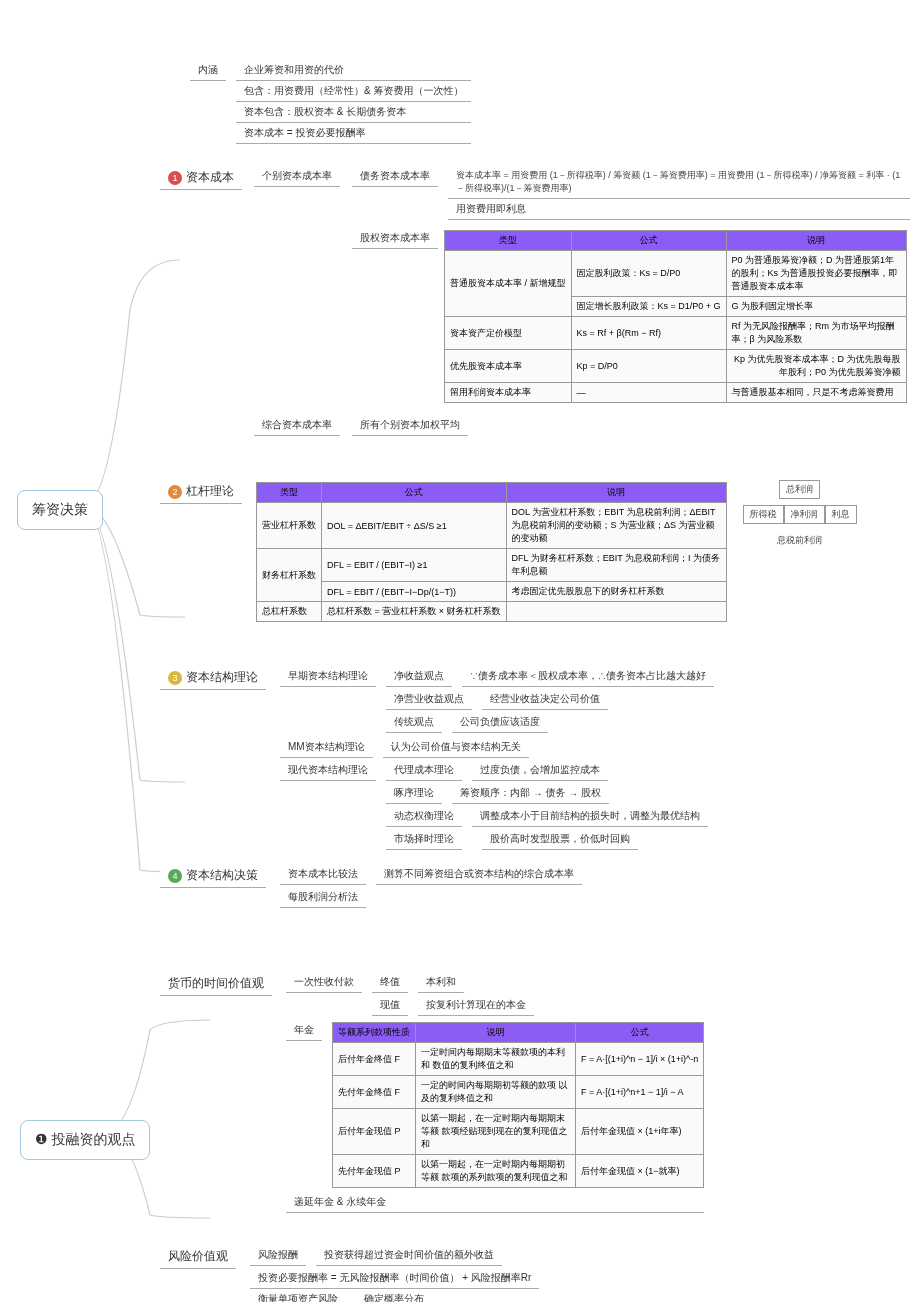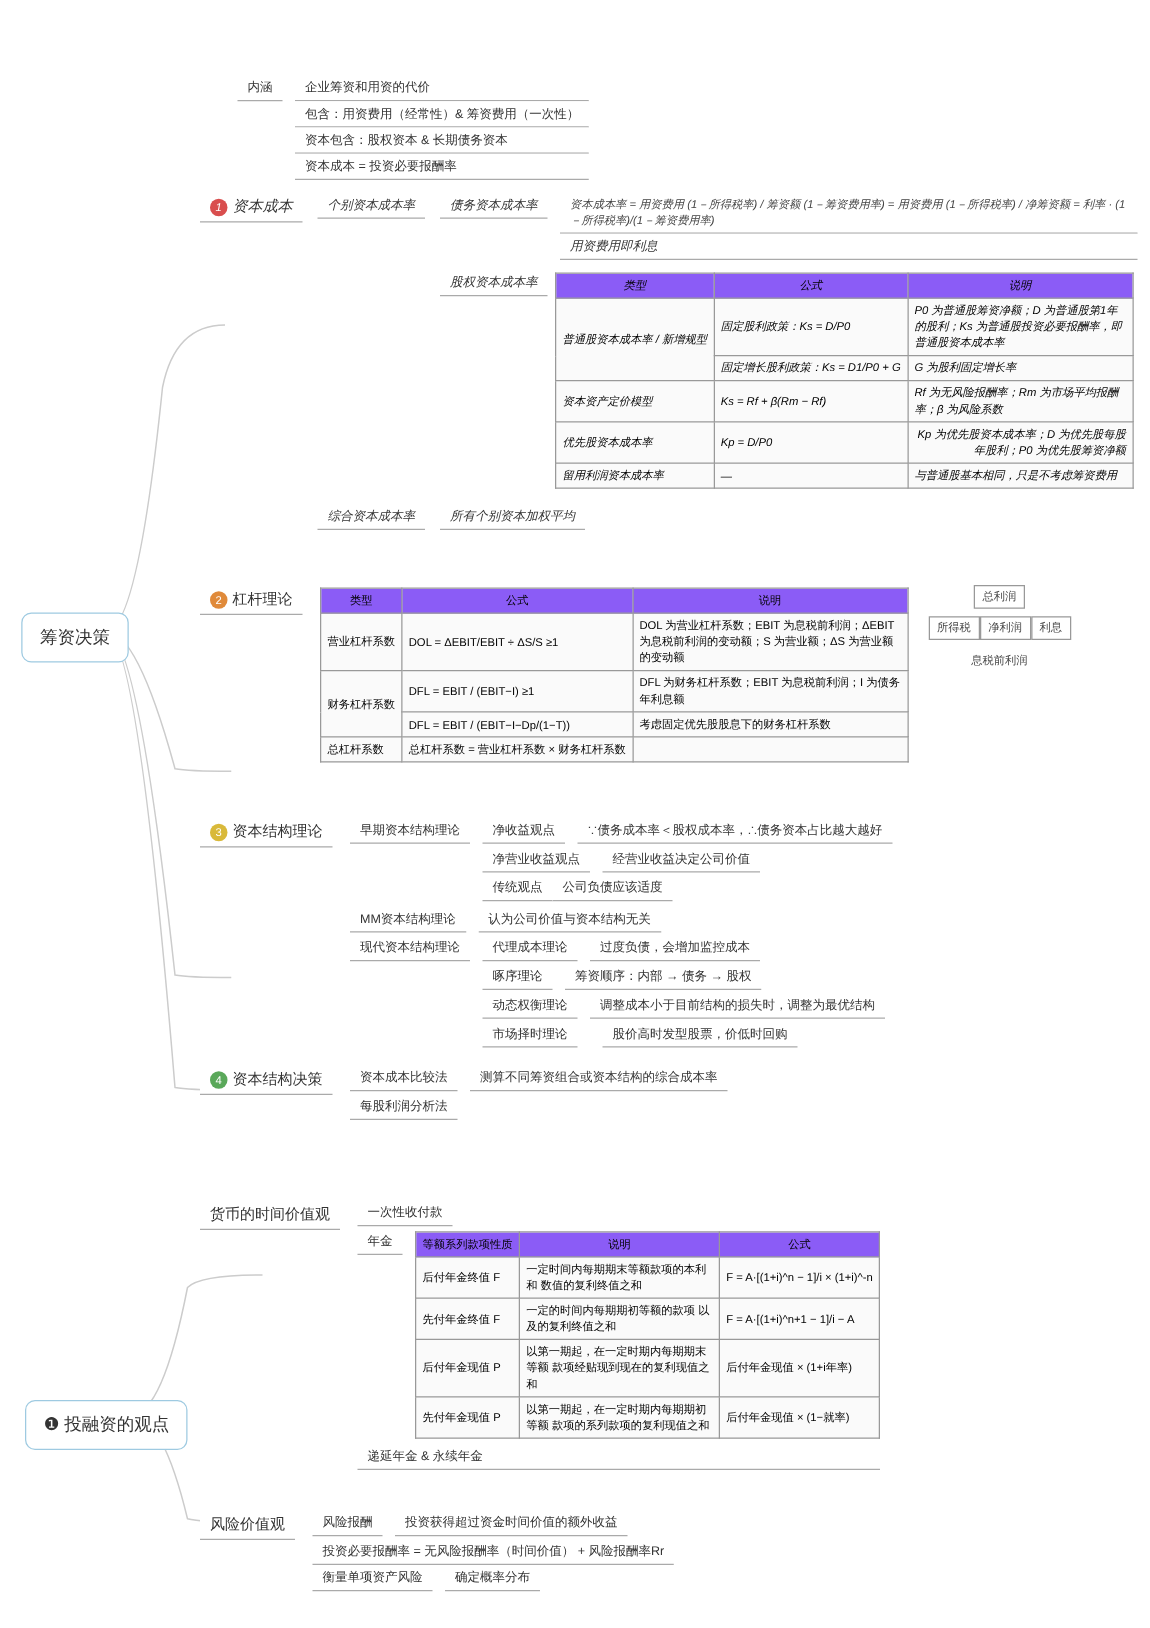--- a/index.html
+++ b/index.html
@@ -55,21 +55,21 @@
         <div class="col" style="margin-left:10px;">
           <div class="node sub">企业筹资和用资的代价</div>
           <div class="node sub">包含：用资费用（经常性）&amp; 筹资费用（一次性）</div>
           <div class="node sub">资本包含：股权资本 &amp; 长期债务资本</div>
           <div class="node sub">资本成本 = 投资必要报酬率</div>
         </div>
       </div>
     </div>
   </div>
 
-  <div class="row" style="margin-top:8px;font-style:italic;">
+  <div class="row" style="margin-top:20px;">
     <div class="node node-lg">
       <span class="badge b-red">1</span><span>资本成本</span>
     </div>
     <div class="col" style="margin-left:12px;">
       <div class="row">
         <div class="node sub">个别资本成本率</div>
         <div class="col" style="margin-left:12px;">
           <div class="row">
             <div class="node sub">债务资本成本率</div>
             <div class="col" style="margin-left:10px;">
@@ -184,21 +184,21 @@
           <div class="row">
                 <div class="node sub">净收益观点</div>
                 <div class="node sub" style="margin-left:10px;">∵债务成本率＜股权成本率，∴债务资本占比越大越好</div>
               </div>
           <div class="row">
                 <div class="node sub">净营业收益观点</div>
                 <div class="node sub" style="margin-left:10px;">经营业收益决定公司价值</div>
               </div>
           <div class="row">
                 <div class="node sub">传统观点</div>
-                <div class="node sub" style="">公司负债应该适度</div>
+                <div class="node sub" style="margin-left:10px;">公司负债应该适度</div>
               </div>
         </div>
       </div>
       <div class="row">
             <div class="node sub">MM资本结构理论</div>
             <div class="node sub" style="margin-left:10px;">认为公司价值与资本结构无关</div>
           </div>
       <div class="row">
         <div class="node sub">现代资本结构理论</div>
         <div class="col" style="margin-left:10px;">
@@ -242,20 +242,30 @@
 </div>
 
 <div style="height:60px;"></div>
 
 <div class="section">
   <div class="row">
     <div class="node node-lg">货币的时间价值观</div>
     <div class="col" style="margin-left:14px;">
       <div class="row">
         <div class="node sub">一次性收付款</div>
+        <div class="col" style="margin-left:10px;">
+          <div class="row">
+                <div class="node sub">终值</div>
+                <div class="node sub" style="margin-left:10px;">本利和</div>
+              </div>
+          <div class="row">
+                <div class="node sub">现值</div>
+                <div class="node sub" style="margin-left:10px;">按复利计算现在的本金</div>
+              </div>
+        </div>
       </div>
       <div class="row">
         <div class="node sub">年金</div>
         <table class="tbl" style="margin-left:10px;">
           <tbody>
                 <tr>
                   <th>等额系列款项性质</th>
                   <th>说明</th>
                   <th>公式</th>
                 </tr>

